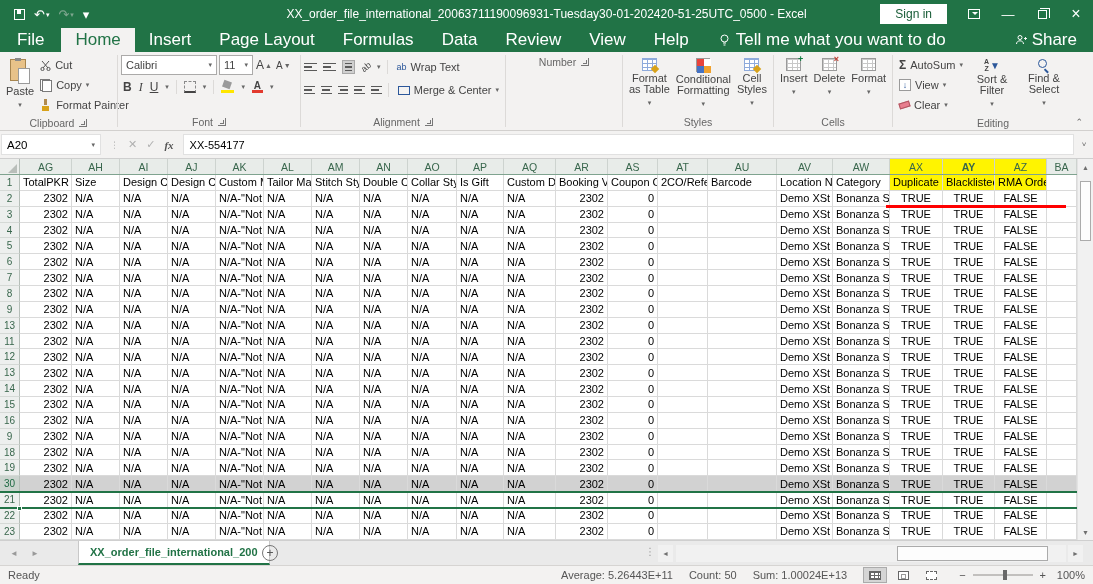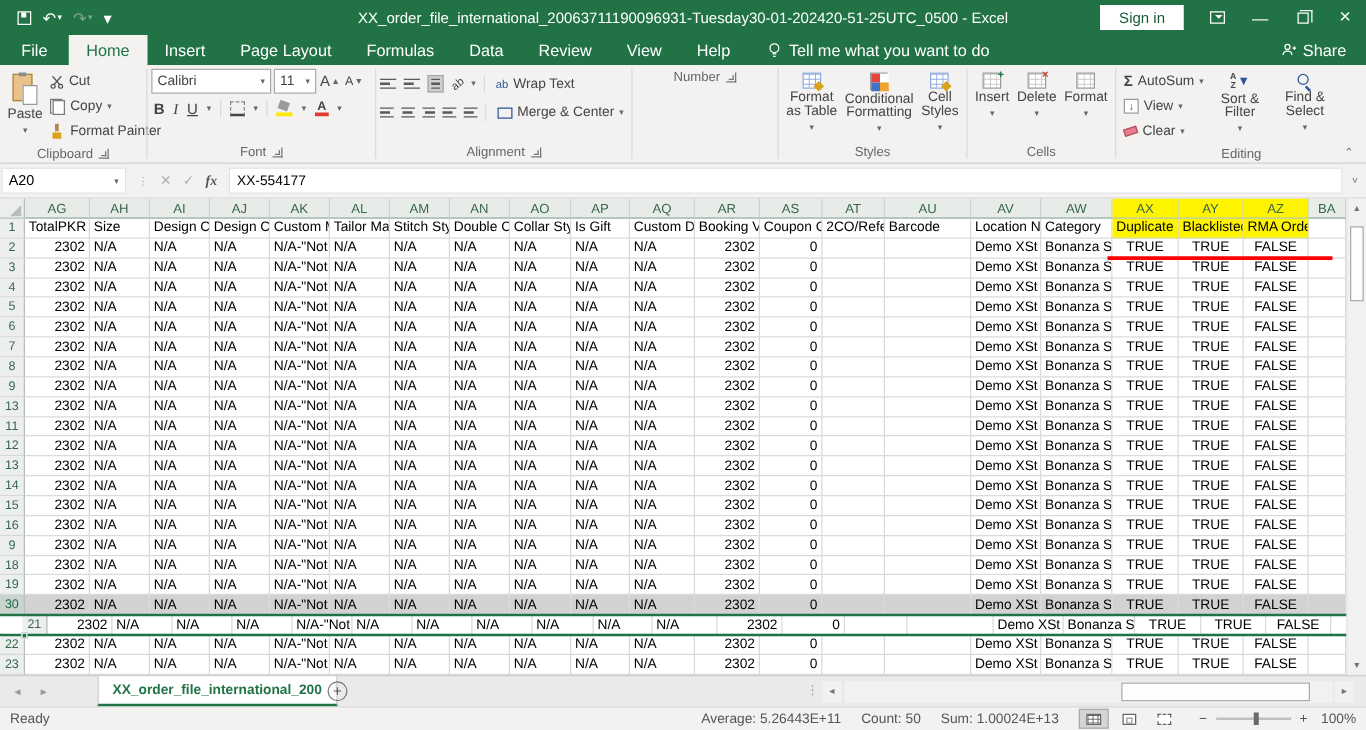--- a/index.html
+++ b/index.html
@@ -18,21 +18,21 @@
   .tb-right{margin-left:auto;display:flex;align-items:center;height:100%;z-index:2}
   .signin{background:#fff;color:#185c37;font-size:12px;padding:3px 15px;margin-right:10px;cursor:pointer}
   .ribopt{width:34px;height:100%;display:flex;align-items:center;justify-content:center}
   .ribopt .bx{width:12px;height:10px;border:1px solid #fff;position:relative}
   .ribopt .bx:after{content:"";position:absolute;left:3px;top:2px;border:3px solid transparent;border-top-color:#fff}
   .wbtn{width:34px;height:100%;display:flex;align-items:center;justify-content:center;font-size:13px}
   .restore{width:9px;height:9px;border:1px solid #fff;position:relative;background:#217346}
   .restore:before{content:"";position:absolute;left:1px;top:-3px;width:9px;height:9px;border:1px solid #fff;border-bottom:none;border-left:none}
 
   
-  .tabrow{height:24px;background:#217346;display:flex;align-items:stretch;color:#fff;font-size:13px}
+  .tabrow{height:24px;background:#217346;display:flex;align-items:stretch;color:#fff;font-size:17px}
   .tab{display:flex;align-items:center;padding:0 14px;cursor:pointer}
   .tab.filetab{padding:0 17px}
   .tab.active{background:#f3f2f1;color:#217346}
   .tellme{display:flex;align-items:center;gap:6px;margin-left:16px;cursor:pointer}
   .share{margin-left:auto;display:flex;align-items:center;gap:5px;padding-right:16px;cursor:pointer}
 
   
   .ribbon{height:79px;background:#f3f2f1;border-bottom:1px solid #d2d0ce;display:flex;font-size:11px;color:#444;position:relative}
   .rgroup{display:flex;flex-direction:column;padding-top:2px}
   .rgroup .content{flex:1;display:flex;align-items:flex-start;padding:1px 3px}
@@ -511,21 +511,21 @@
           <div class="ch" style="flex: 0 0 49px;">AO</div>
           <div class="ch" style="flex: 0 0 47px;">AP</div>
           <div class="ch" style="flex: 0 0 52px;">AQ</div>
           <div class="ch" style="flex: 0 0 52px;">AR</div>
           <div class="ch" style="flex: 0 0 50px;">AS</div>
           <div class="ch" style="flex: 0 0 50px;">AT</div>
           <div class="ch" style="flex: 0 0 69px;">AU</div>
           <div class="ch" style="flex: 0 0 56px;">AV</div>
           <div class="ch" style="flex: 0 0 57px;">AW</div>
           <div class="ch hl" style="flex: 0 0 53px;">AX</div>
-          <div class="ch hl" style="flex: 0 0 52px;">AY</div>
+          <div class="ch hl" style="flex: 0 0 52px; font-weight: bold;">AY</div>
           <div class="ch hl" style="flex: 0 0 52px;">AZ</div>
           <div class="ch" style="flex: 0 0 30px;">BA</div>
         </div>
       <div>
           <div class="grow">
             <div class="rh" style="flex: 0 0 20px;">1</div>
             <div class="cell left" style="flex: 0 0 52px;">TotalPKR</div>
             <div class="cell left" style="flex: 0 0 48px;">Size</div>
             <div class="cell left" style="flex: 0 0 48px;">Design Co</div>
             <div class="cell left" style="flex: 0 0 48px;">Design Co</div>
@@ -997,21 +997,21 @@
             <div class="cell left selcell" style="flex: 0 0 50px;"></div>
             <div class="cell left selcell" style="flex: 0 0 69px;"></div>
             <div class="cell left selcell" style="flex: 0 0 56px;">Demo XSt</div>
             <div class="cell left selcell" style="flex: 0 0 57px;">Bonanza S</div>
             <div class="cell center selcell" style="flex: 0 0 53px;">TRUE</div>
             <div class="cell center selcell" style="flex: 0 0 52px;">TRUE</div>
             <div class="cell center selcell" style="flex: 0 0 52px;">FALSE</div>
             <div class="cell left selcell" style="flex: 0 0 30px;"></div>
           </div>
           <div class="grow">
-            <div class="rh" style="flex: 0 0 20px; margin-left: 18px;">21</div>
+            <div class="rh" style="flex: 0 0 20px;">21</div>
             <div class="cell right" style="flex: 0 0 52px;">2302</div>
             <div class="cell left" style="flex: 0 0 48px;">N/A</div>
             <div class="cell left" style="flex: 0 0 48px;">N/A</div>
             <div class="cell left" style="flex: 0 0 48px;">N/A</div>
             <div class="cell left" style="flex: 0 0 48px;">N/A-"Not</div>
             <div class="cell left" style="flex: 0 0 48px;">N/A</div>
             <div class="cell left" style="flex: 0 0 48px;">N/A</div>
             <div class="cell left" style="flex: 0 0 48px;">N/A</div>
             <div class="cell left" style="flex: 0 0 49px;">N/A</div>
             <div class="cell left" style="flex: 0 0 47px;">N/A</div>

